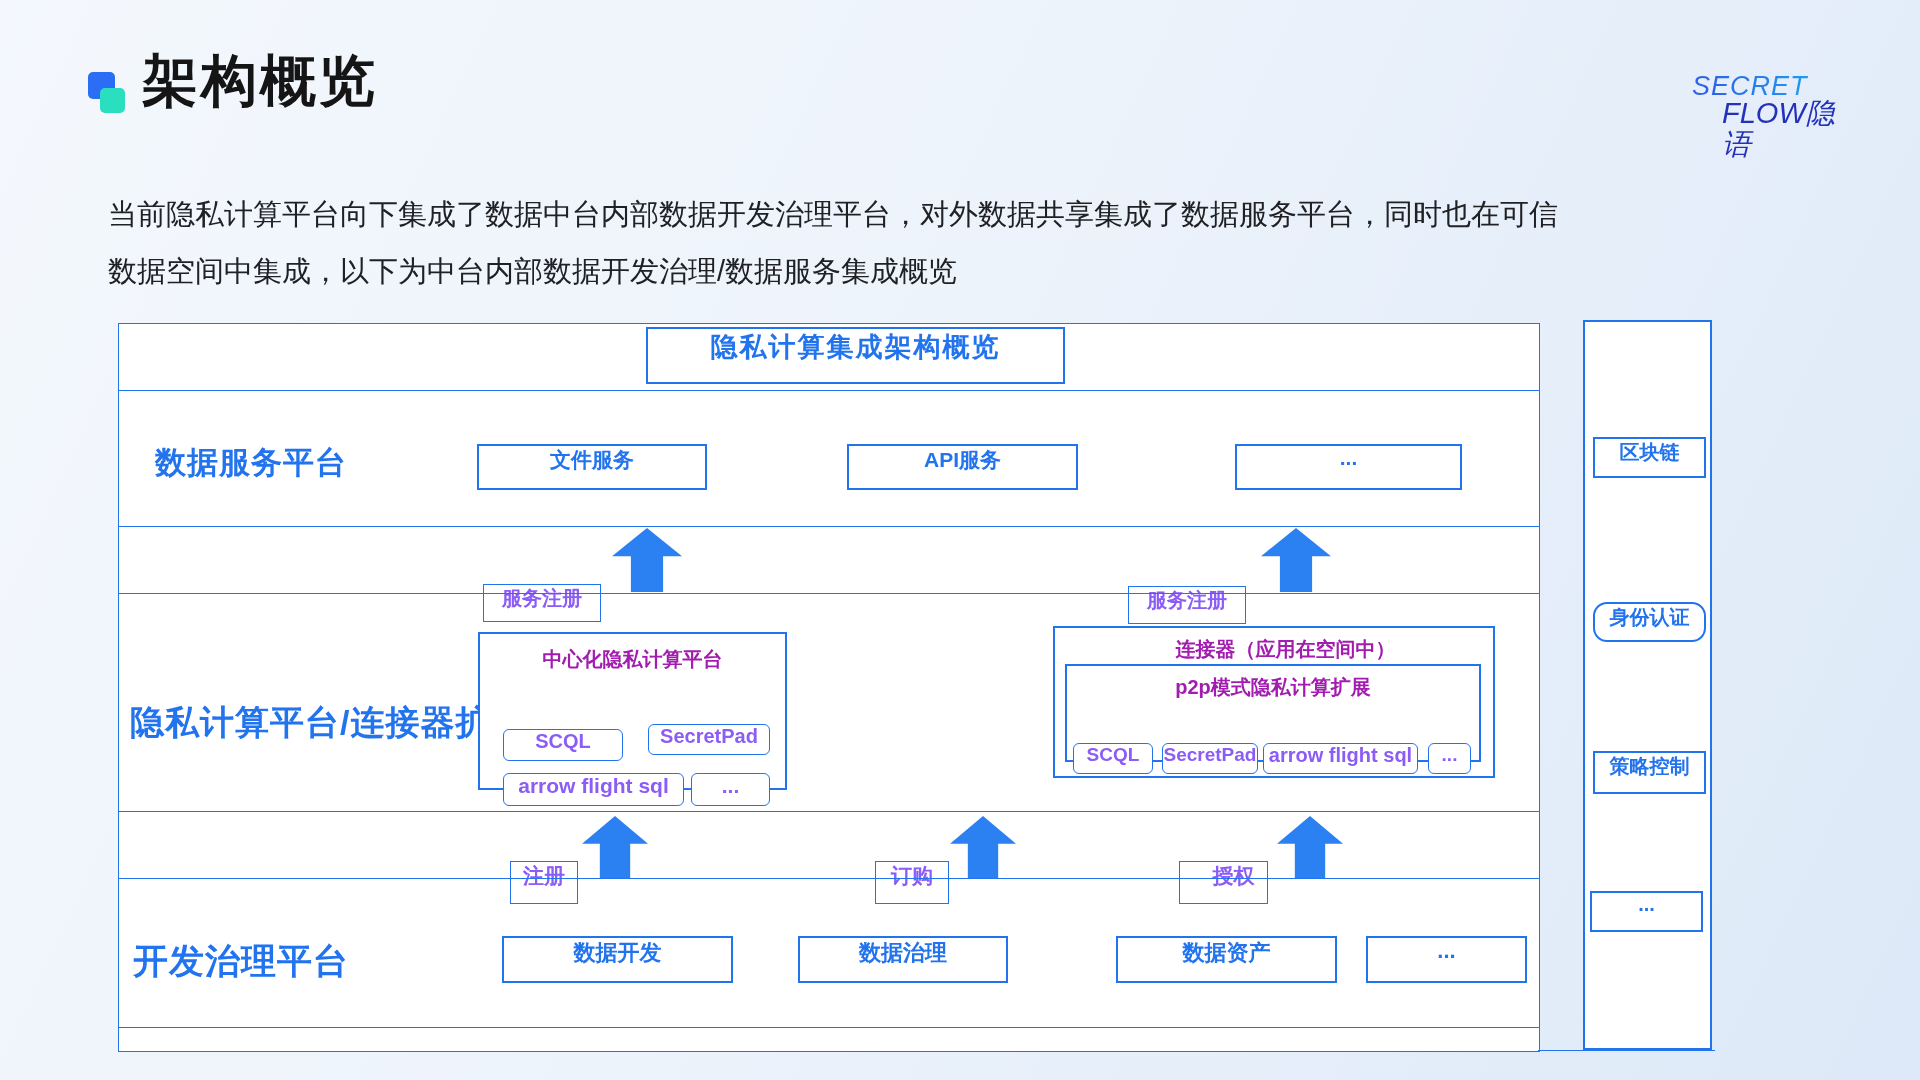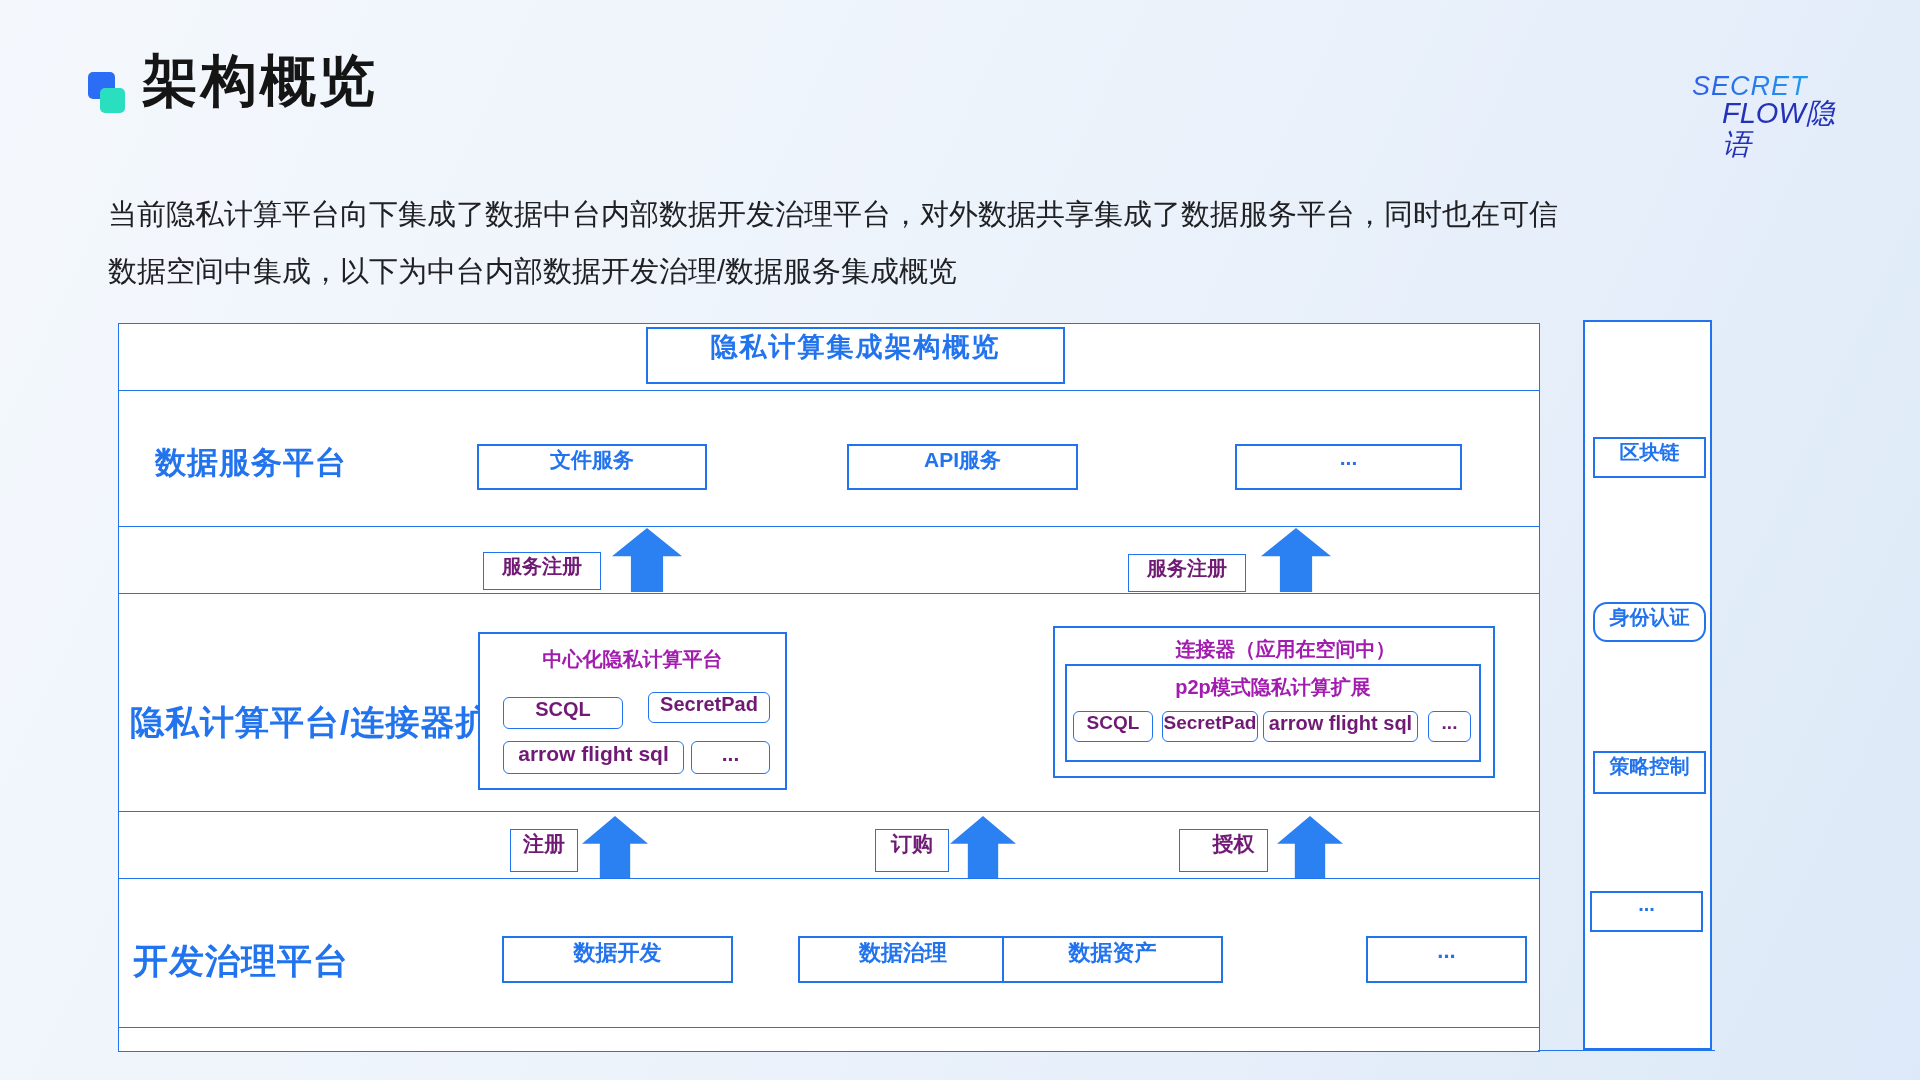--- a/index.html
+++ b/index.html
@@ -20,21 +20,21 @@
   .logo-secret{font-size:27px;letter-spacing:1px;background:linear-gradient(90deg,#2d62e9 10%,#18b7f3 95%);-webkit-background-clip:text;background-clip:text;color:transparent;}
   .logo-flow{font-size:29px;color:#2432ba;margin-left:30px;margin-top:-2px;}
   .intro{position:absolute;left:108px;top:186px;width:1560px;font-size:29px;line-height:57px;color:#202124;}
   
   .bx{position:absolute;box-sizing:border-box;background:#fff;}
   .b15{border:1.5px solid #2273ee;}
   .b20{border:2px solid #2273ee;}
   .b25{border:2.5px solid #2273ee;}
   .center{display:flex;align-items:flex-start;justify-content:center;}
   .blue-t{color:#2273ee;font-weight:bold;}
-  .black-t{color:#701a75;font-weight:bold;}
+  .black-t{color:#8b5cf6;font-weight:bold;margin-top:32px;}
   .chip{border-radius:6px;}
   .row-label{position:absolute;color:#2273ee;font-weight:bold;letter-spacing:1px;}
   .arrow-up{position:absolute;background:#2b80f2;clip-path:polygon(50% 0%,100% 44%,73% 44%,73% 100%,27% 100%,27% 44%,0% 44%);}
   .line{position:absolute;border-top:1.5px solid #2273ee;height:0;}
   .inner-title{position:absolute;left:0;right:0;text-align:center;color:#a21caf;font-weight:bold;font-size:20px;}
 </style>
 </head>
 <body>
 
 <div class="page">
@@ -135,21 +135,21 @@
   <div class="arrow-up" style="left:1277px;top:816px;width:66px;height:63px;"></div>
 
   <div class="bx b15" style="left:118px;top:878px;width:1422px;height:150px;background:transparent;"></div>
   <div class="row-label" style="left:133px;top:938px;font-size:35px;">开发治理平台</div>
   <div class="bx b20 center blue-t" style="left:502px;top:936px;width:231px;height:47px;font-size:22px;">
     <span>数据开发</span>
   </div>
   <div class="bx b20 center blue-t" style="left:798px;top:936px;width:210px;height:47px;font-size:22px;">
     <span>数据治理</span>
   </div>
-  <div class="bx b20 center blue-t" style="left:1002px;top:936px;width:221px;height:47px;font-size:22px;">
+  <div class="bx b20 center blue-t" style="left:1116px;top:936px;width:221px;height:47px;font-size:22px;">
     <span>数据资产</span>
   </div>
   <div class="bx b20 center blue-t" style="left:1366px;top:936px;width:161px;height:47px;font-size:22px;">
     <span>...</span>
   </div>
 
   <div class="bx b25" style="left:1583px;top:320px;width:129px;height:730px;"></div>
   <div class="bx b20 center blue-t" style="left:1593px;top:437px;width:113px;height:41px;font-size:20px;">
     <span>区块链</span>
   </div>

